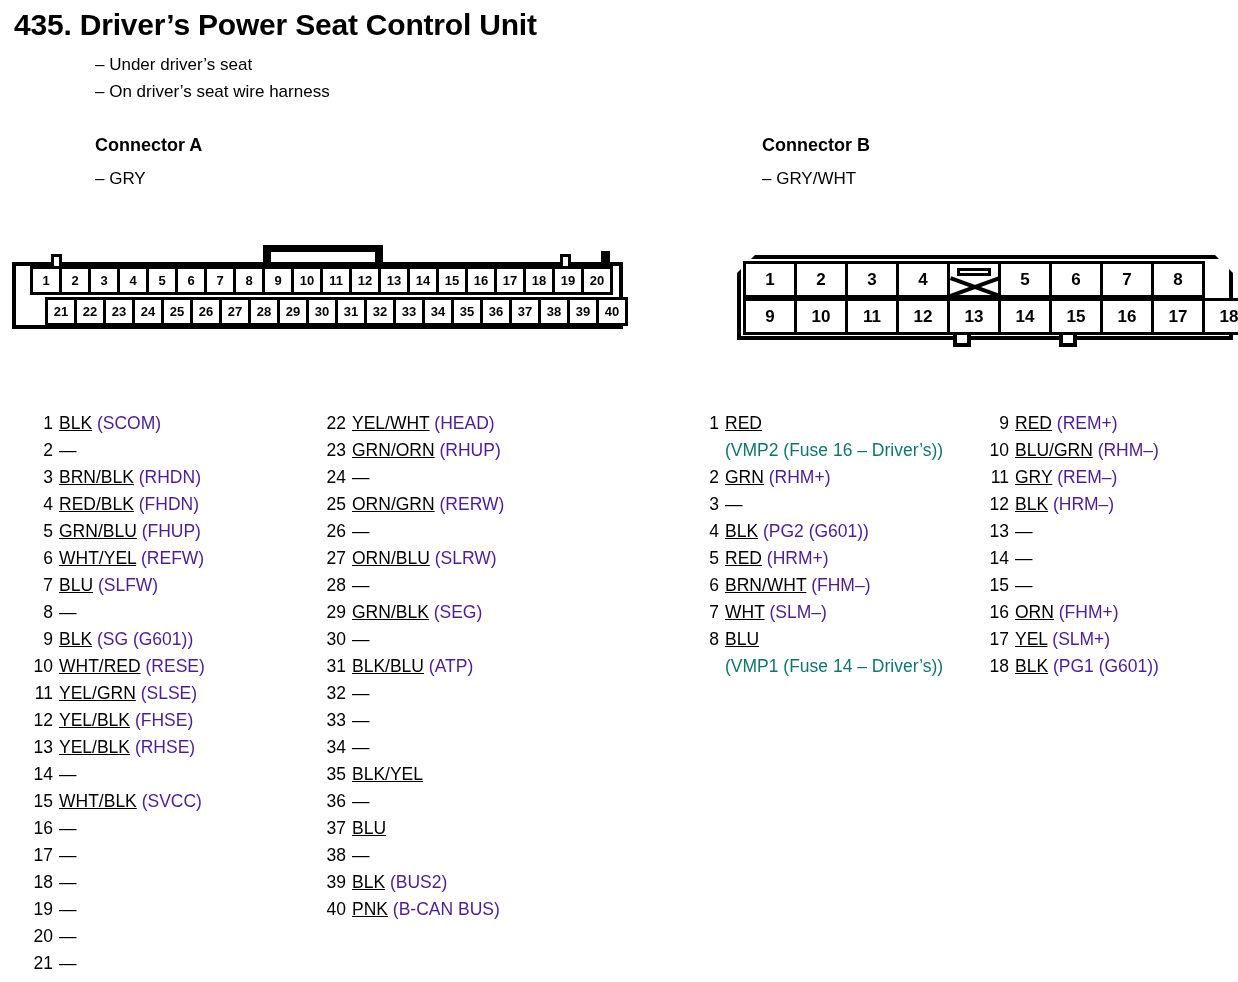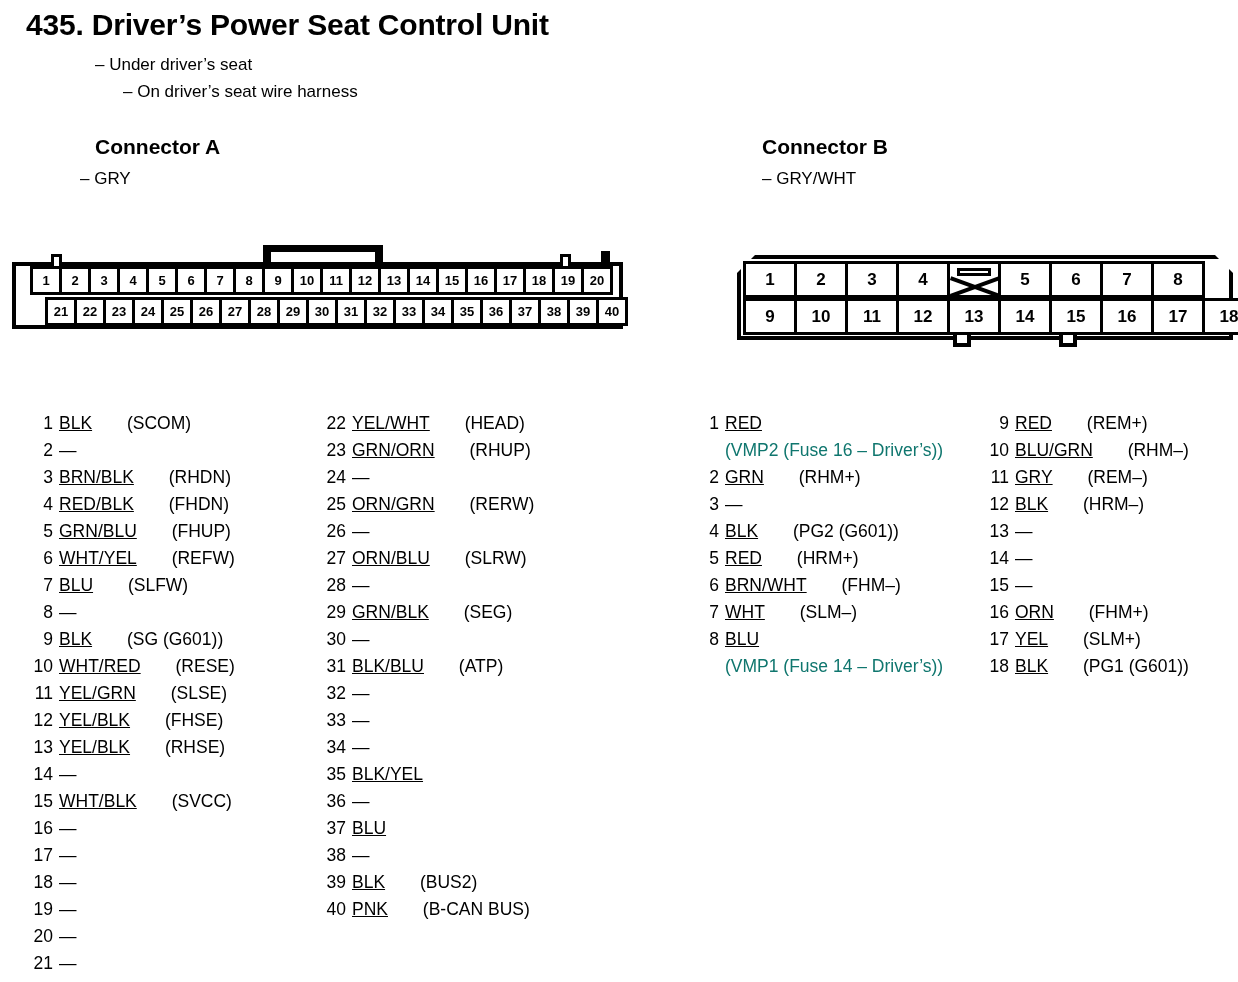--- a/index.html
+++ b/index.html
@@ -12,50 +12,50 @@
     height: 982px;
     position: relative;
     font-family: "Liberation Sans", sans-serif;
     color: #000000;
     overflow: hidden;
   }
 
   
   #page-title {
     position: absolute;
-    left: 26px;
+    left: 14px;
     top: 8px;
     font-size: 30px;
     font-weight: bold;
     letter-spacing: -0.2px;
     white-space: nowrap;
   }
   .location-line {
     position: absolute;
     left: 95px;
     font-size: 17px;
     white-space: nowrap;
   }
   #location-0 { top: 55px; text-align: center; }
-  #location-1 { top: 82px; margin-left: 28px; }
+  #location-1 { top: 82px; }
 
   
   .conn-heading {
     position: absolute;
-    font-size: 21px;
+    font-size: 18px;
     font-weight: bold;
     white-space: nowrap;
   }
   .conn-color {
     position: absolute;
     font-size: 17px;
     white-space: nowrap;
   }
   #connA-heading { left: 95px; top: 135px; }
-  #connA-color   { left: 80px; top: 169px; }
+  #connA-color   { left: 95px; top: 169px; }
   #connB-heading { left: 762px; top: 135px; }
   #connB-color   { left: 762px; top: 169px; }
 
   
   #connA-diagram {
     position: absolute;
     left: 12px;
     top: 245px;
     width: 615px;
     height: 90px;
@@ -289,21 +289,21 @@
   .pin-num {
     flex: 0 0 auto;
     text-align: right;
     margin-right: 6px;
   }
   .pin-col-narrow .pin-num { width: 20px; }
   .pin-col-wide   .pin-num { width: 24px; }
 
   .pin-body { flex: 0 1 auto; }
   .pin-wire { color: #000; text-decoration: underline; }
-  .pin-sig  { color: #000000; margin-left: 30px; }
+  .pin-sig  { color: #4c1d95; }
   .pin-dash { color: #000; }
   .pin-sig-wrap {
     display: block;
     color: #0f766e;
     margin-left: 0;
   }
 </style>
 </head>
 <body>
 

